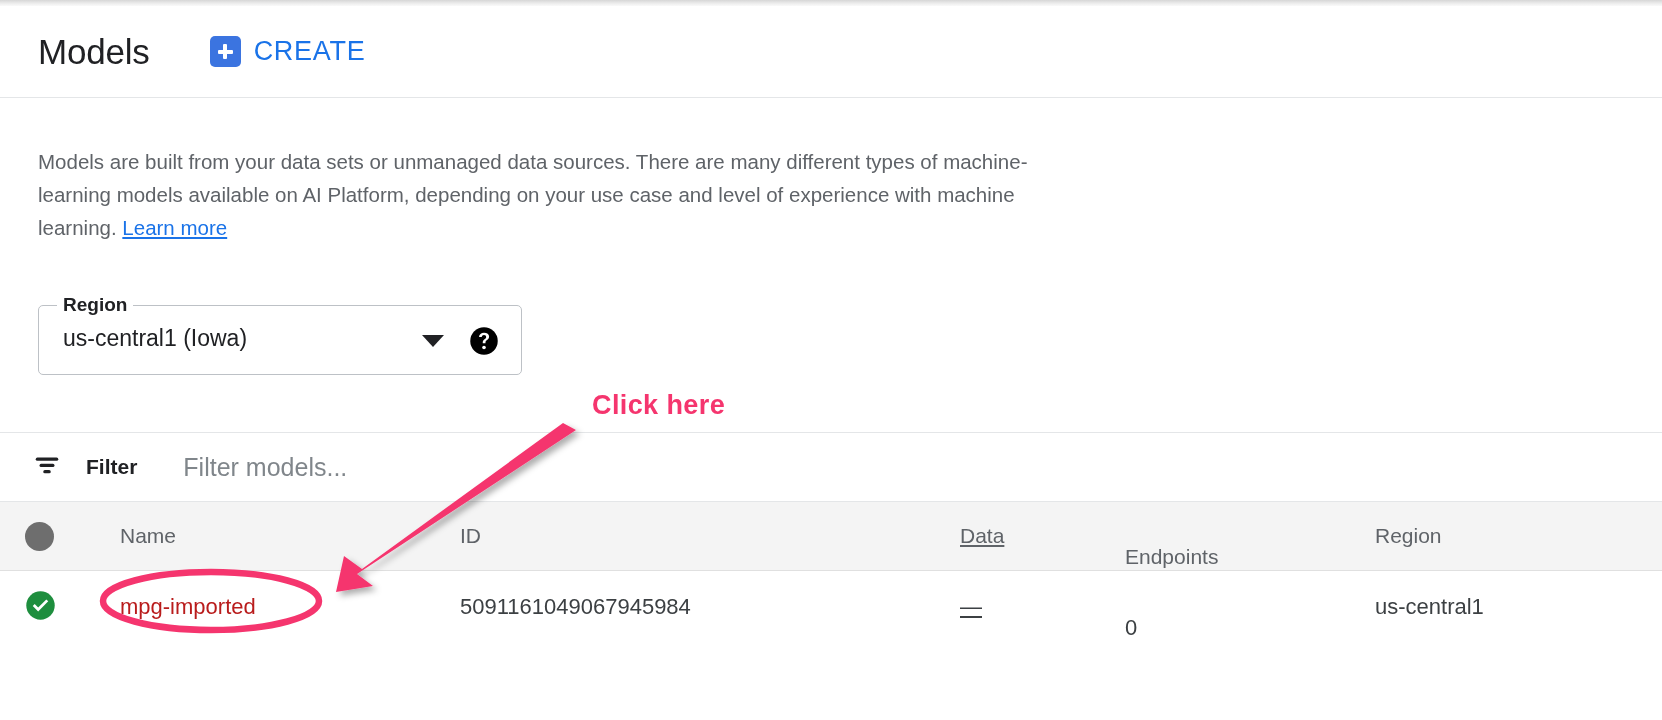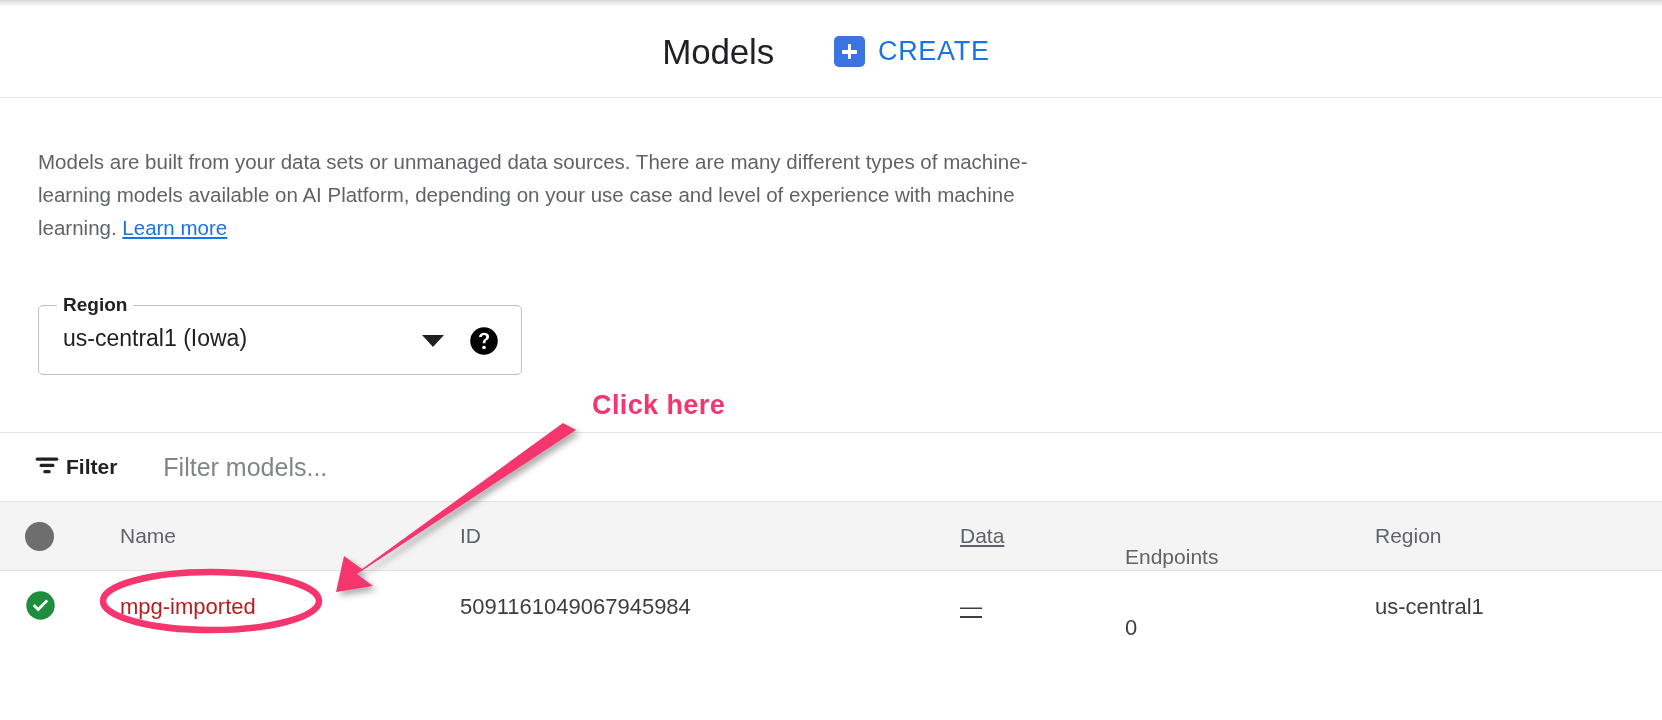--- a/index.html
+++ b/index.html
@@ -30,21 +30,20 @@
   .header {
     position: absolute;
     top: 6px; left: 0;
     width: 1662px;
     height: 92px;
     background: #ffffff;
     border-bottom: 1px solid #e4e6e8;
     display: flex;
     align-items: center;
     box-sizing: border-box;
-    justify-content: center;
   }
   .page-title {
     font-size: 35px;
     color: #202124;
     font-weight: 400;
     margin-left: 38px;
     letter-spacing: -0.2px;
     line-height: 1;
   }
   .hdr-actions {
@@ -173,21 +172,21 @@
     height: 68px;
     display: flex;
     align-items: center;
     background: #ffffff;
   }
   .filter-icon { width: 30px; height: 30px; margin-left: 32px; flex: none; }
   .filter-label {
     font-size: 21px;
     font-weight: 700;
     color: #202124;
-    margin-left: 4px;
+    margin-left: 24px;
   }
   .filter-input {
     margin-left: 44px;
     border: none;
     outline: none;
     font-size: 25px;
     color: #202124;
     font-family: "Liberation Sans", sans-serif;
     background: transparent;
     width: 500px;

